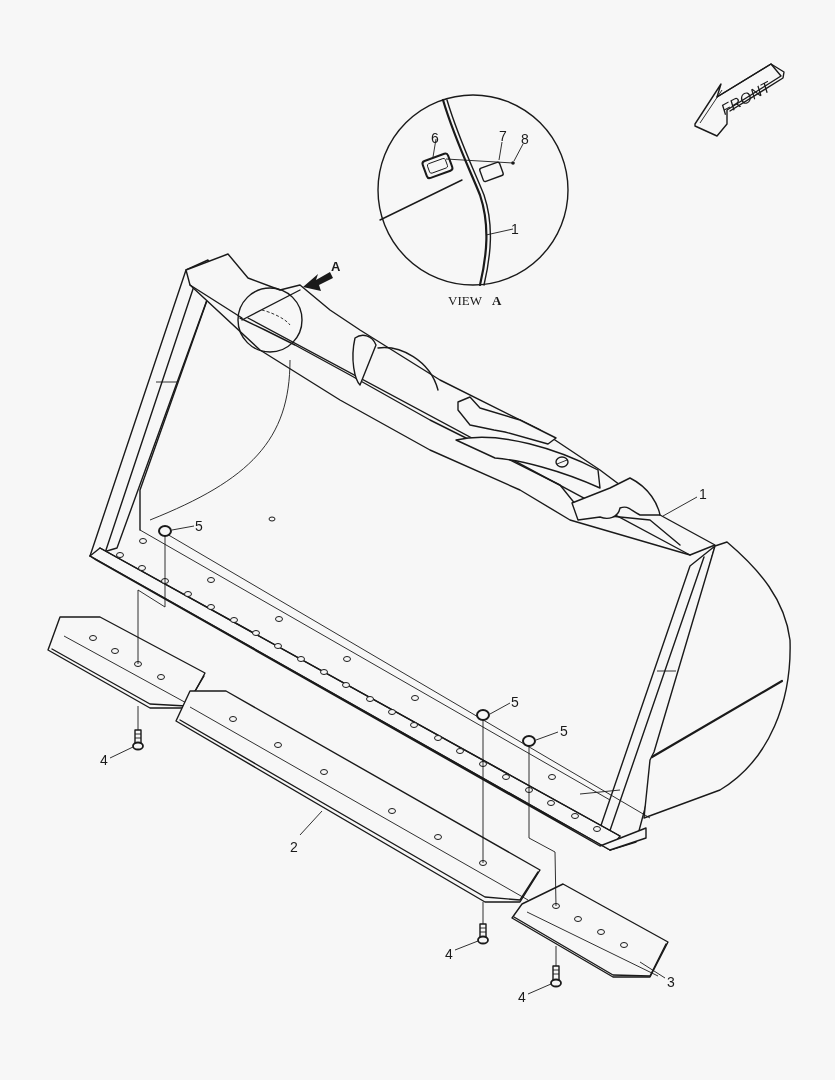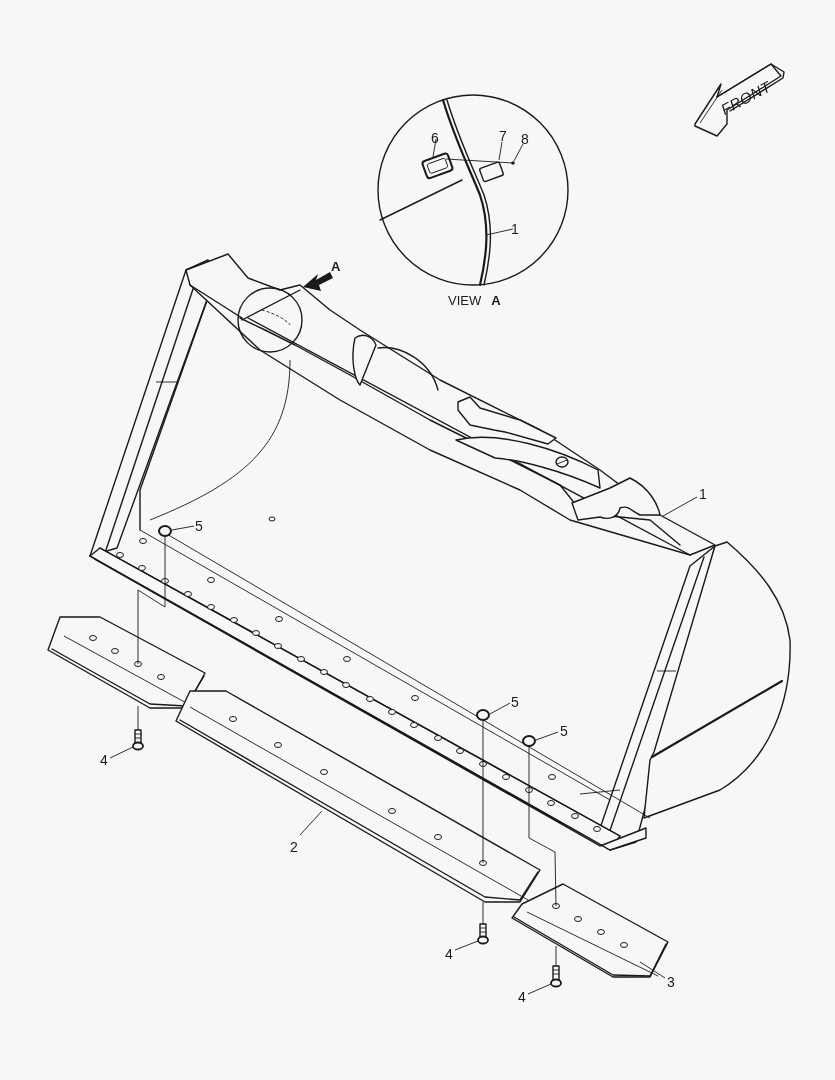--- a/index.html
+++ b/index.html
@@ -5,21 +5,21 @@
     html, body { margin: 0; padding: 0; background: #f7f7f7; }
     body { width: 835px; height: 1080px; overflow: hidden; position: relative; font-family: "Liberation Sans", sans-serif; }
     #stage { position: absolute; left: 0; top: 0; width: 835px; height: 1080px; }
     svg { position: absolute; left: 0; top: 0; }
     .ln { fill: none; stroke: #1a1a1a; stroke-width: 1.4; stroke-linejoin: round; stroke-linecap: round; }
     .th { fill: none; stroke: #1a1a1a; stroke-width: 2.2; stroke-linejoin: round; stroke-linecap: round; }
     .tn { fill: none; stroke: #1a1a1a; stroke-width: 0.9; }
     .fl { fill: #f7f7f7; stroke: #1a1a1a; stroke-width: 1.4; stroke-linejoin: round; }
     .hole { fill: #f7f7f7; stroke: #1a1a1a; stroke-width: 1; }
     .callout { position: absolute; font-size: 14px; color: #1a1a1a; line-height: 14px; }
-    .view-label { position: absolute; font-size: 13px; color: #1a1a1a; }
+    .view-label { position: absolute; font-size: 13px; color: #1a1a1a; font-family: Liberation Serif, serif; }
     .view-letter { font-weight: bold; margin-left: 10px; }
     .arrow-a { position: absolute; font-size: 13px; font-weight: bold; color: #1a1a1a; }
     .front-text { position: absolute; font-size: 15px; font-style: italic; color: #1a1a1a; transform: rotate(-28deg); transform-origin: left top; letter-spacing: 0.5px; }
   </style>
 </head>
 <body>
 
 <div id="stage">
 <svg width="835" height="1080" viewBox="0 0 835 1080">
 

